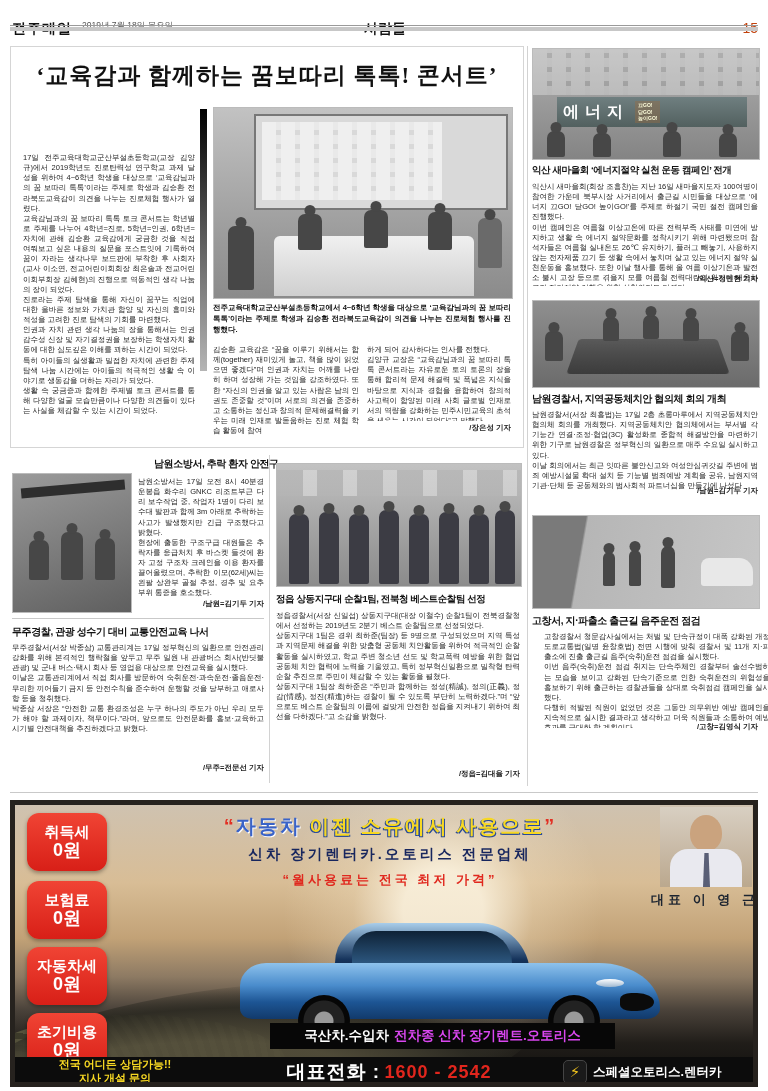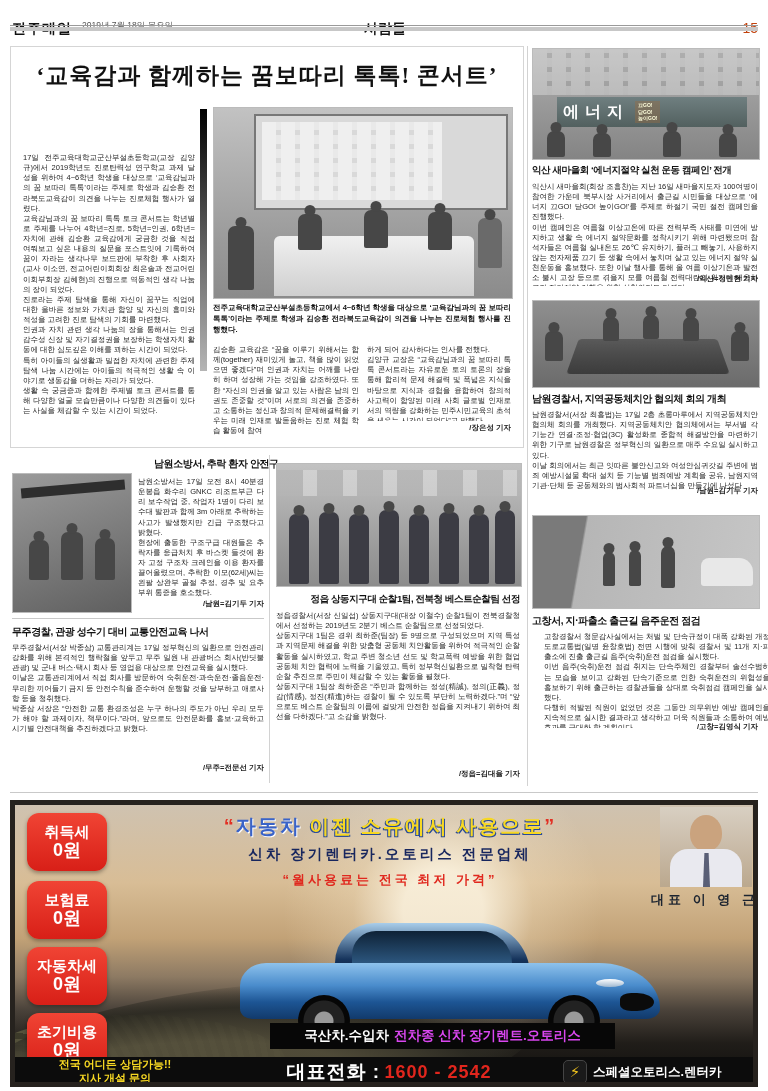--- a/index.html
+++ b/index.html
@@ -173,21 +173,21 @@
       <div class="winrow" style="left:0;top:6px;width:244px;height:26px;opacity:.7;"></div>
       <div class="sil" style="left:12px;top:50px;width:20px;height:70px;background:#3c3c44;"></div>
       <div class="sil" style="left:42px;top:48px;width:20px;height:72px;background:#3c3c44;"></div>
       <div class="sil" style="left:72px;top:50px;width:20px;height:70px;background:#3c3c44;"></div>
       <div class="sil" style="left:102px;top:46px;width:20px;height:74px;background:#3c3c44;"></div>
       <div class="sil" style="left:132px;top:50px;width:20px;height:70px;background:#3c3c44;"></div>
       <div class="sil" style="left:162px;top:48px;width:20px;height:72px;background:#3c3c44;"></div>
       <div class="sil" style="left:192px;top:50px;width:20px;height:70px;background:#3c3c44;"></div>
       <div class="sil" style="left:218px;top:46px;width:20px;height:74px;background:#3c3c44;"></div>
     </div>
-    <div class="abs atitle" style="left:0;top:138px;width:244px;font-size:9.5px;text-align:right;">정읍 상동지구대 순찰1팀, 전북청 베스트순찰팀 선정</div>
+    <div class="abs atitle" style="left:0;top:138px;width:244px;font-size:9.5px;">정읍 상동지구대 순찰1팀, 전북청 베스트순찰팀 선정</div>
     <div class="abs bodytext" style="left:0;top:156px;width:244px;height:158px;">  정읍경찰서(서장 신일섭) 상동지구대(대장 이철수) 순찰1팀이 전북경찰청에서 선정하는 2019년도 2분기 베스트 순찰팀으로 선정되었다.
   상동지구대 1팀은 경위 최하준(팀장) 등 9명으로 구성되었으며 지역 특성과 지역문제 해결을 위한 맞춤형 공동체 치안활동을 위하여 적극적인 순찰 활동을 실시하였고, 학교 주변 청소년 선도 및 학교폭력 예방을 위한 협업 공동체 치안 협력에 노력을 기울였고, 특히 정부혁신일환으로 밀착형 탄력순찰 추진으로 주민이 체감할 수 있는 활동을 펼쳤다.
   상동지구대 1팀장 최하준은 “주민과 함께하는 정성(精誠), 정의(正義), 정감(情感), 정진(精進)하는 경찰이 될 수 있도록 부단히 노력하겠다.”며 “앞으로도 베스트 순찰팀의 이름에 걸맞게 안전한 정읍을 지켜내기 위하여 최선을 다하겠다.”고 소감을 밝혔다.</div>
     <div class="abs reporter" style="left:0;top:314px;width:244px;">/정읍=김대율 기자</div>
   </div>
 
   <div class="abs" style="left:532px;top:46px;width:226px;height:740px;">
 
     <div class="abs photo" style="left:0;top:2px;width:226px;height:110px;background:linear-gradient(#b0b0b0,#848484);">
       <div class="notes" style="left:0;top:0;width:226px;height:46px;opacity:.35;"></div>

